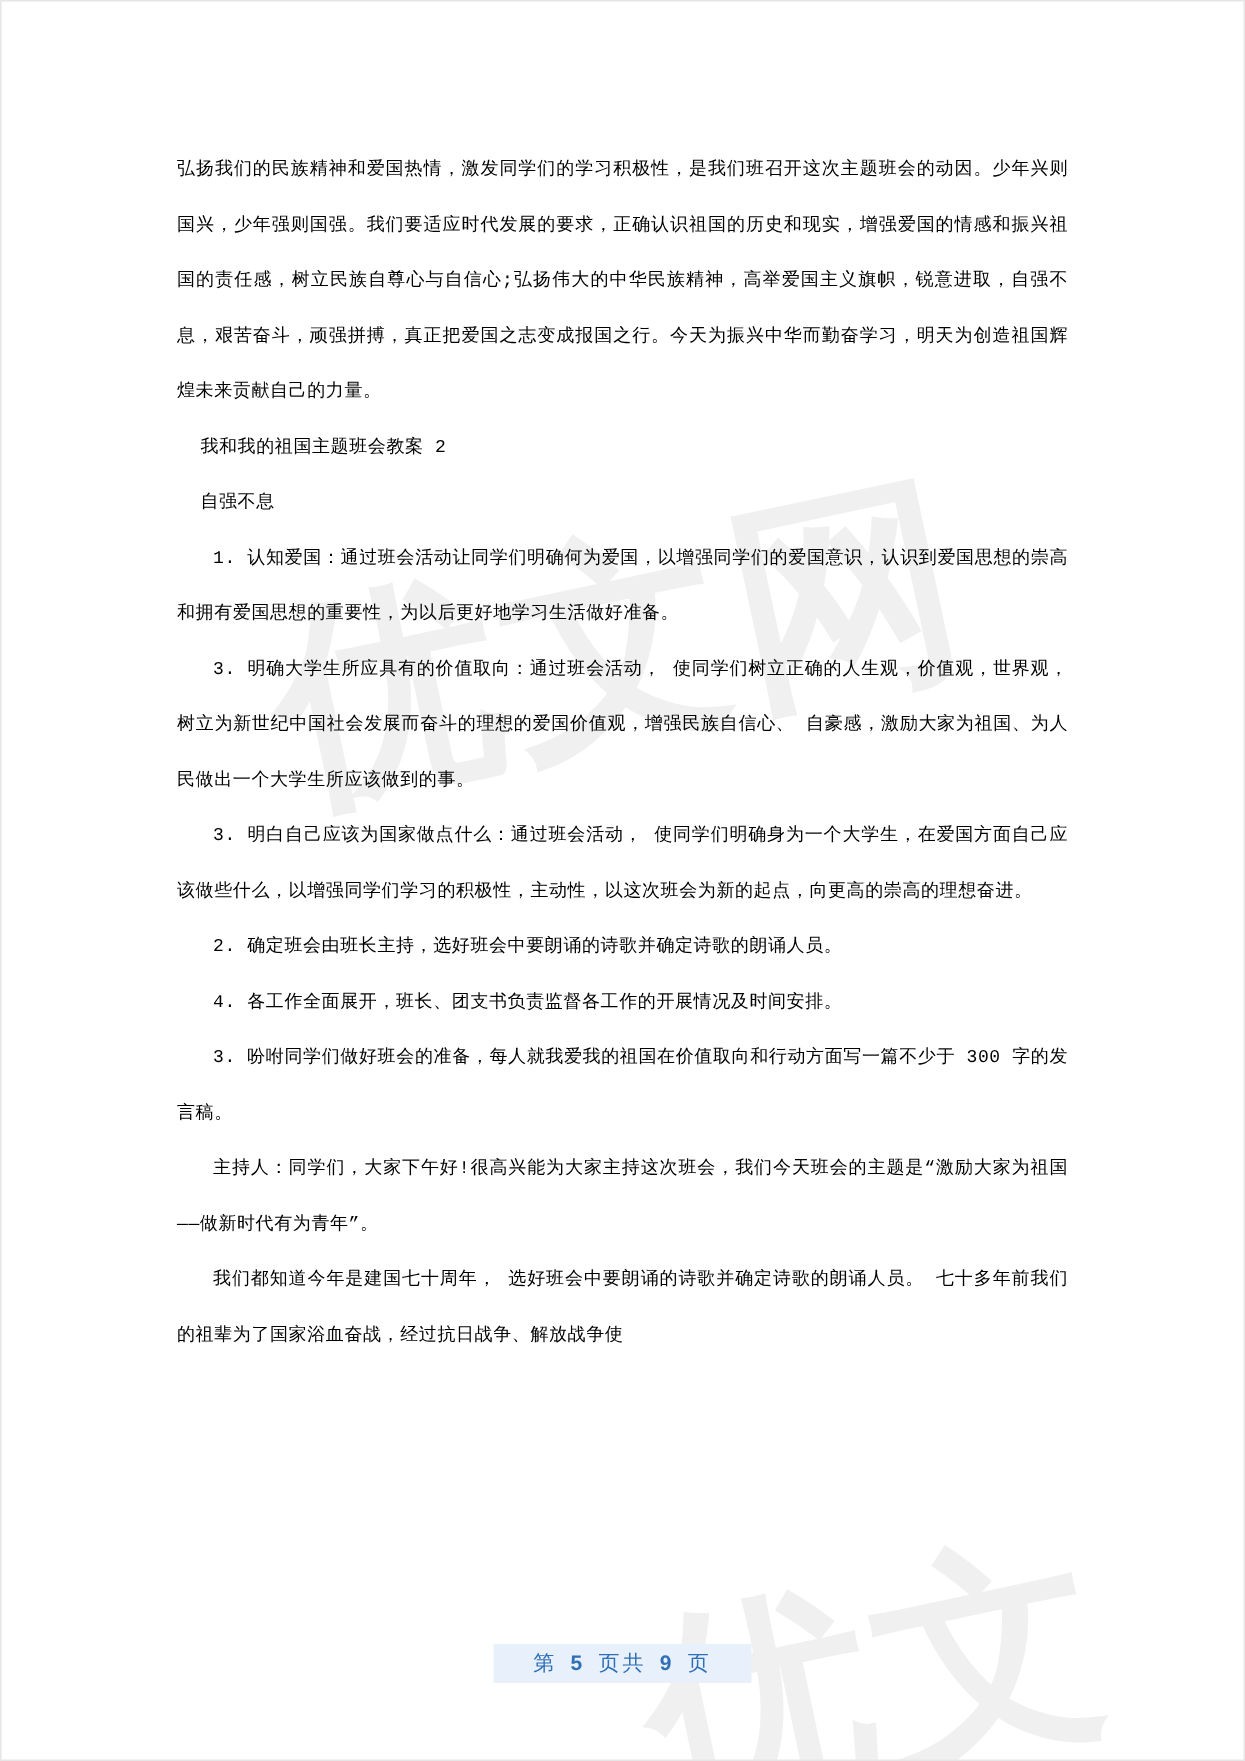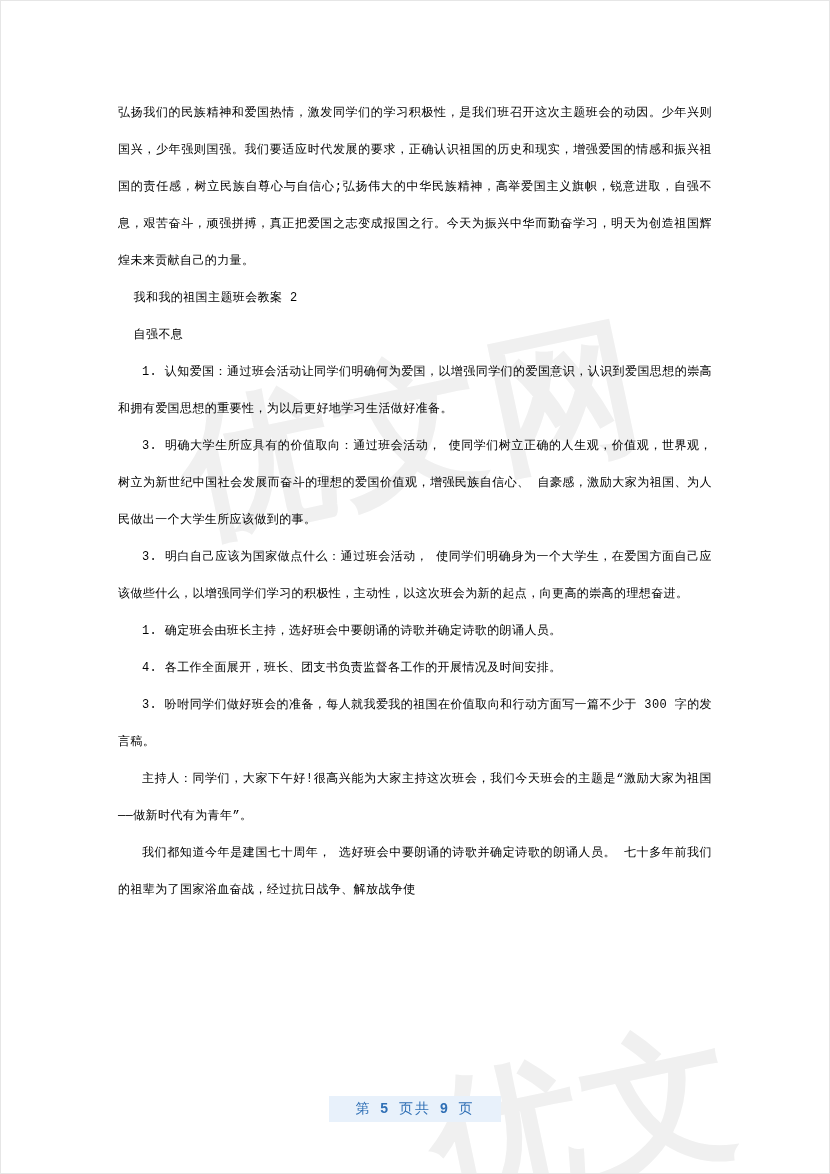--- a/index.html
+++ b/index.html
@@ -102,21 +102,21 @@
     <div class="wm-text wm2">优文</div>
   </div>
 
   <div class="content">
     <p>弘扬我们的民族精神和爱国热情，激发同学们的学习积极性，是我们班召开这次主题班会的动因。少年兴则国兴，少年强则国强。我们要适应时代发展的要求，正确认识祖国的历史和现实，增强爱国的情感和振兴祖国的责任感，树立民族自尊心与自信心;弘扬伟大的中华民族精神，高举爱国主义旗帜，锐意进取，自强不息，艰苦奋斗，顽强拼搏，真正把爱国之志变成报国之行。今天为振兴中华而勤奋学习，明天为创造祖国辉煌未来贡献自己的力量。</p>
     <p class="indent-one">我和我的祖国主题班会教案 2</p>
     <p class="indent-one">自强不息</p>
     <p class="indent">1. 认知爱国：通过班会活动让同学们明确何为爱国，以增强同学们的爱国意识，认识到爱国思想的崇高和拥有爱国思想的重要性，为以后更好地学习生活做好准备。</p>
     <p class="indent">3. 明确大学生所应具有的价值取向：通过班会活动， 使同学们树立正确的人生观，价值观，世界观，树立为新世纪中国社会发展而奋斗的理想的爱国价值观，增强民族自信心、 自豪感，激励大家为祖国、为人民做出一个大学生所应该做到的事。</p>
     <p class="indent">3. 明白自己应该为国家做点什么：通过班会活动， 使同学们明确身为一个大学生，在爱国方面自己应该做些什么，以增强同学们学习的积极性，主动性，以这次班会为新的起点，向更高的崇高的理想奋进。</p>
-    <p class="indent">1. 确定班会由班长主持，选好班会中要朗诵的诗歌并确定诗歌的朗诵人员。</p>
+    <p class="indent">2. 确定班会由班长主持，选好班会中要朗诵的诗歌并确定诗歌的朗诵人员。</p>
     <p class="indent">4. 各工作全面展开，班长、团支书负责监督各工作的开展情况及时间安排。</p>
     <p class="indent">3. 吩咐同学们做好班会的准备，每人就我爱我的祖国在价值取向和行动方面写一篇不少于 300 字的发言稿。</p>
     <p class="indent">主持人：同学们，大家下午好!很高兴能为大家主持这次班会，我们今天班会的主题是“激励大家为祖国——做新时代有为青年”。</p>
     <p class="indent">我们都知道今年是建国七十周年， 选好班会中要朗诵的诗歌并确定诗歌的朗诵人员。 七十多年前我们的祖辈为了国家浴血奋战，经过抗日战争、解放战争使</p>
   </div>
 
   <div class="footer">
     <div class="pager">
       <span>第</span>
       <span class="num">5</span>

